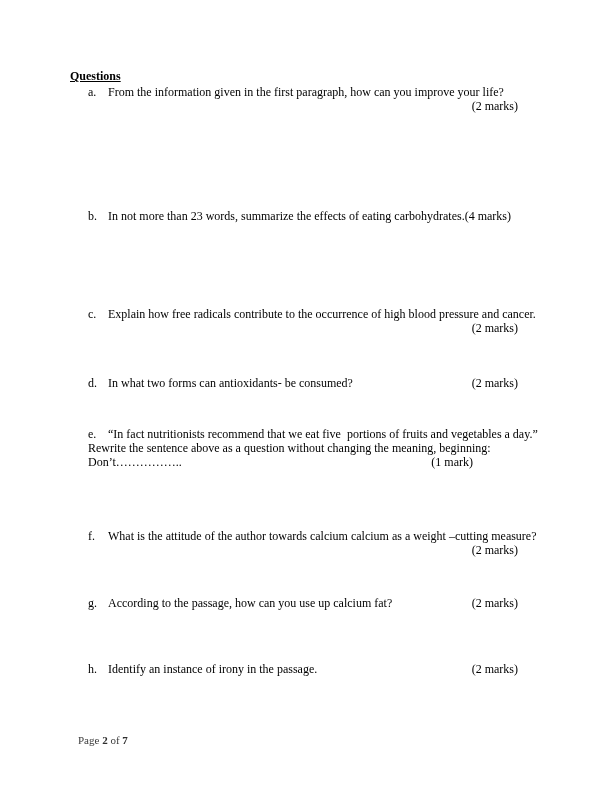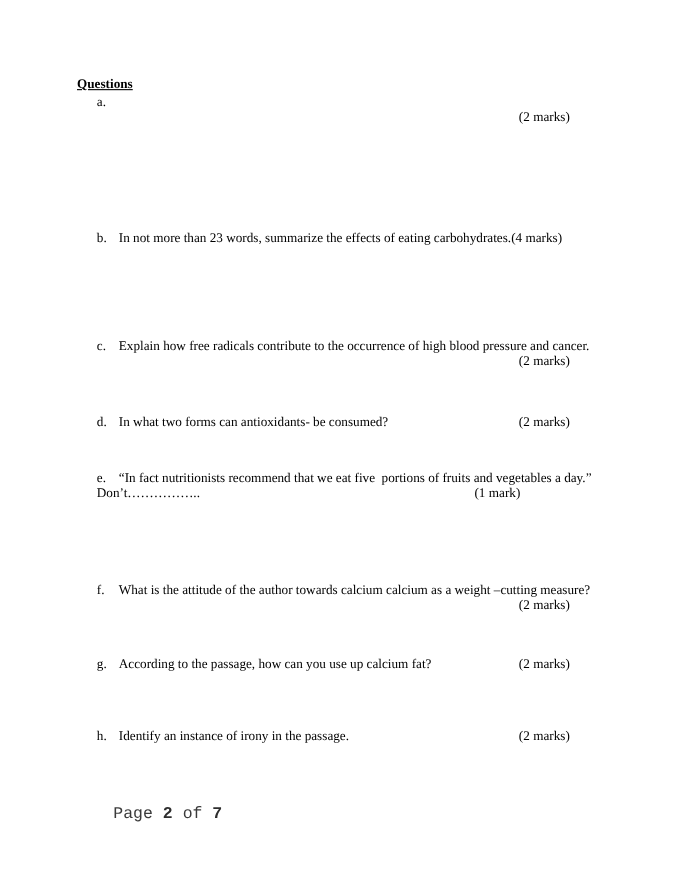--- a/index.html
+++ b/index.html
@@ -60,38 +60,39 @@
   .dont-row {
     display: flex;
     justify-content: space-between;
     padding-right: 67px;
     text-align: right;
   }
   .footer {
     position: absolute;
     left: 67px;
     top: 721px;
-    font-family: Liberation Mono, monospace;
-    font-size: 15px;
+    font-family: Liberation Serif, serif;
+    font-size: 11px;
     line-height: 13px;
     color: #3b3b3b;
     white-space: pre;
   }
   .footer b { color: #2e2e2e; }
 </style>
 </head>
 <body>
 
 <div class="page">
 
   <div class="heading">Questions</div>
 
   <div class="q-block" style="top:85px;">
     <div class="q-row">
       <span class="q-letter">a.</span>
+      <span class="q-text">From the information given in the first paragraph, how can you improve your life?</span>
     </div>
     <div class="marks-line">(2 marks)</div>
   </div>
 
   <div class="q-block" style="top:209px;">
     <div class="q-row">
       <span class="q-letter">b.</span>
       <span class="q-text">In not more than 23 words, summarize the effects of eating carbohydrates.</span>
         <span class="q-text">(4 marks)</span>
     </div>
@@ -113,20 +114,21 @@
       </span>
       <span class="marks-inline">(2 marks)</span>
     </div>
   </div>
 
   <div class="q-block" style="top:427px;">
     <div class="q-row">
       <span class="q-letter">e.</span>
       <span class="q-text">“In fact nutritionists recommend that we eat five  portions of fruits and vegetables a day.”</span>
     </div>
+    <div class="flush-line">Rewrite the sentence above as a question without changing the meaning, beginning:</div>
     <div class="dont-row">
       <span class="q-text">Don’t……………..</span>
       <span class="q-text">(1 mark)</span>
     </div>
   </div>
 
   <div class="q-block" style="top:529px;">
     <div class="q-row">
       <span class="q-letter">f.</span>
       <span class="q-text">What is the attitude of the author towards calcium calcium as a weight –cutting measure?</span>

